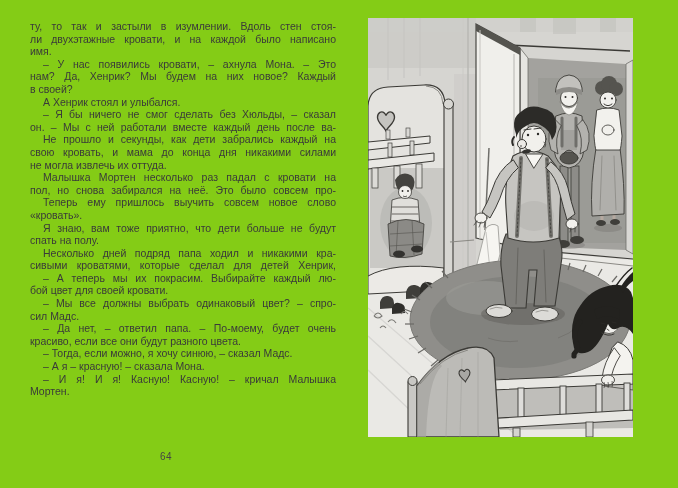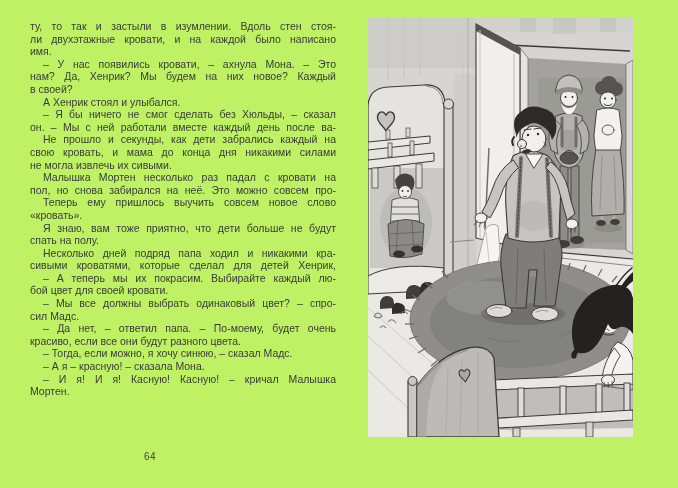--- a/index.html
+++ b/index.html
@@ -1,28 +1,28 @@
 <!DOCTYPE html>
 <html><head>
 <meta charset="utf-8">
 <style>
   html,body { margin:0; padding:0; background:#ffffff; }
   .spread {
-    position:relative; width:678px; height:488px; background:#bef264;
+    position:relative; width:678px; height:488px; background:#84cc16;
     font-family:"Liberation Sans", sans-serif; overflow:hidden;
   }
   .text-block {
     position:absolute; left:30px; top:20px; width:306px;
     font-size:10.5px; line-height:12.6px; color:#3a3a3a;
   }
   .line { text-align:justify; text-align-last:justify; }
   .line.plast { text-align-last:left; }
   .line.indent { text-indent:13px; }
   .page-number {
-    position:absolute; left:14px; top:451px; width:272px; text-align:center;
+    position:absolute; left:30px; top:451px; width:272px; text-align:center;
     font-size:10px; color:#454545; letter-spacing:0.5px;
   }
   .illustration {
     position:absolute; left:368px; top:18px; width:265px; height:419px;
   }
 </style>
 </head>
 <body>
 
 <div class="spread">
@@ -33,23 +33,23 @@
         <div class="line">ли двухэтажные кровати, и на каждой было написано</div>
         <div class="line plast">имя.</div>
         <div class="line indent">– У нас появились кровати, – ахнула Мона. – Это</div>
         <div class="line">нам? Да, Хенрик? Мы будем на них новое? Каждый</div>
         <div class="line plast">в своей?</div>
         <div class="line indent plast">А Хенрик стоял и улыбался.</div>
         <div class="line indent">– Я бы ничего не смог сделать без Хюльды, – сказал</div>
         <div class="line">он. – Мы с ней работали вместе каждый день после ва-</div>
         <div class="line indent">Не прошло и секунды, как дети забрались каждый на</div>
         <div class="line">свою кровать, и мама до конца дня никакими силами</div>
-        <div class="line plast">не могла извлечь их сивыми.</div>
+        <div class="line plast">не могла извлечь их оттуда.</div>
         <div class="line indent">Малышка Мортен несколько раз падал с кровати на</div>
-        <div class="line">пол, но снова забирался на неё. Это можно совсем про-</div>
+        <div class="line">пол, но снова забирался на неё. Это было совсем про-</div>
         <div class="line indent">Теперь ему пришлось выучить совсем новое слово</div>
         <div class="line plast">«кровать».</div>
         <div class="line indent">Я знаю, вам тоже приятно, что дети больше не будут</div>
         <div class="line plast">спать на полу.</div>
         <div class="line indent">Несколько дней подряд папа ходил и никакими кра-</div>
         <div class="line">сивыми кроватями, которые сделал для детей Хенрик,</div>
         <div class="line indent">– А теперь мы их покрасим. Выбирайте каждый лю-</div>
         <div class="line plast">бой цвет для своей кровати.</div>
         <div class="line indent">– Мы все должны выбрать одинаковый цвет? – спро-</div>
         <div class="line plast">сил Мадс.</div>

